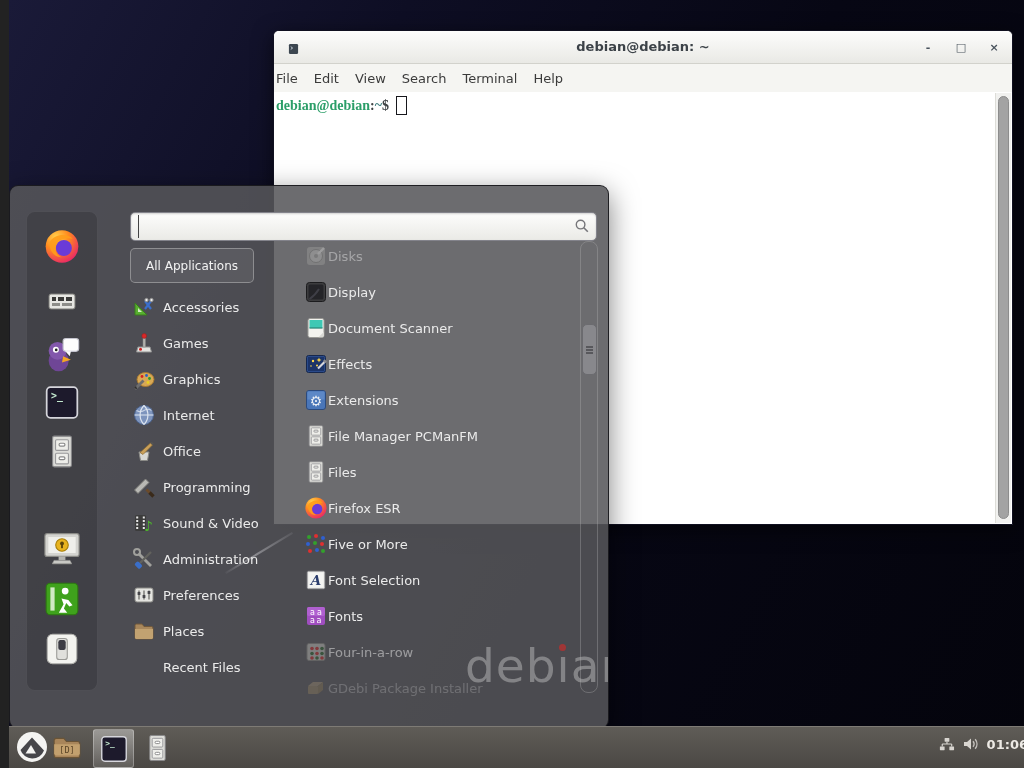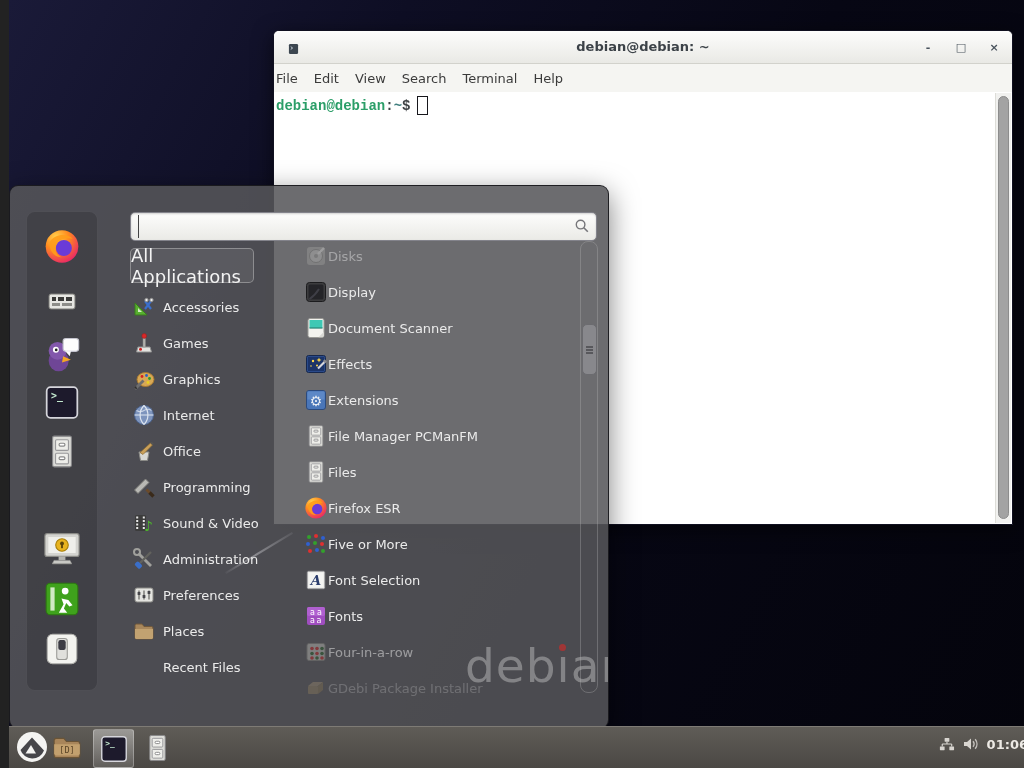--- a/index.html
+++ b/index.html
@@ -16,21 +16,21 @@
   .titlebar .title{position:absolute;left:0;right:0;top:8px;text-align:center;
     font-weight:bold;font-size:13px;color:#3c4248;}
   .win-icon{position:absolute;left:14px;top:9px;}
   .controls{position:absolute;right:12px;top:0;height:100%;display:flex;align-items:center;gap:21px;}
   .ctrl{width:12px;text-align:center;font-size:11px;font-weight:bold;color:#49535d;cursor:pointer;line-height:1;}
   .menubar{height:28px;background:#f5f5f2;display:flex;align-items:center;gap:16px;
     padding-left:2px;font-size:13px;color:#3b3b3b;}
   .menubar span{cursor:pointer;}
   .term-body{position:absolute;top:61px;left:0;right:0;bottom:0;background:#fff;}
   .prompt{display:flex;align-items:center;padding:4px 0 0 2px;
-    font-family:Liberation Mono, monospace;font-weight:bold;font-size:14px;}
+    font-family:Liberation Serif, serif;font-weight:bold;font-size:14px;}
   .p-green{color:var(--accent_green,#2b9e68);}
   .p-dark{color:#3f4345;}
   .p-path{color:#3f7e7e;}
   .cursor-box{width:9px;height:17px;border:1.5px solid #17171c;margin-left:7px;background:#fff;}
   .term-scrollbar{position:absolute;top:1px;right:1px;bottom:1px;width:15px;
     background:#f1f1ef;border-left:1px solid #dddDD8;}
   .term-thumb{position:absolute;left:2px;right:2px;top:3px;bottom:4px;background:#a3a3a3;
     border:1px solid #8d8d8d;border-radius:6px;}
 
   
@@ -50,21 +50,21 @@
   .fav{position:absolute;left:50%;transform:translateX(-50%);cursor:pointer;line-height:0;}
   .search-box{position:absolute;left:120px;top:26px;width:465px;height:27px;border-radius:5px;
     background:linear-gradient(#fdfdfc,#eaeae6);border:1px solid #83838b;
     box-shadow:inset 0 1px 2px rgba(0,0,0,.18);}
   .search-input{position:absolute;left:7px;top:2px;width:430px;height:21px;border:0;outline:0;
     background:transparent;font-size:13px;color:#333;caret-color:#333;
     font-family:"DejaVu Sans",sans-serif;border-left:1.5px solid #444;padding-left:1px;}
   .mag{position:absolute;right:6px;top:5px;}
   .all-apps-btn{position:absolute;left:120px;top:62px;width:122px;height:33px;cursor:pointer;
     background:rgba(255,255,255,.08);border:1px solid rgba(205,205,205,.45);border-radius:5px;
-    color:#f3f3f3;font-size:18px;display:flex;align-items:center;justify-content:center;}
+    color:#f3f3f3;font-size:12px;display:flex;align-items:center;justify-content:center;}
   .cats{position:absolute;left:122px;top:103px;width:142px;}
   .cat{height:36px;display:flex;align-items:center;gap:7px;color:#ebebeb;font-size:13px;cursor:pointer;}
   .cicon{width:24px;height:24px;flex:none;line-height:0;}
   .apps{position:absolute;left:294px;top:52px;width:270px;}
   .app-row{height:36px;display:flex;align-items:center;color:#ebebeb;font-size:13px;cursor:pointer;}
   .aicon{width:24px;height:24px;flex:none;line-height:0;}
   .fade-45{opacity:.45}.fade-50{opacity:.5}.fade-22{opacity:.22}
   .menu-scroll-track{position:absolute;left:570px;top:55px;width:16px;height:450px;
     border:1px solid rgba(178,178,178,.35);border-radius:8px;}
   .menu-scroll-thumb{position:absolute;left:572px;top:138px;width:13px;height:49px;cursor:pointer;

